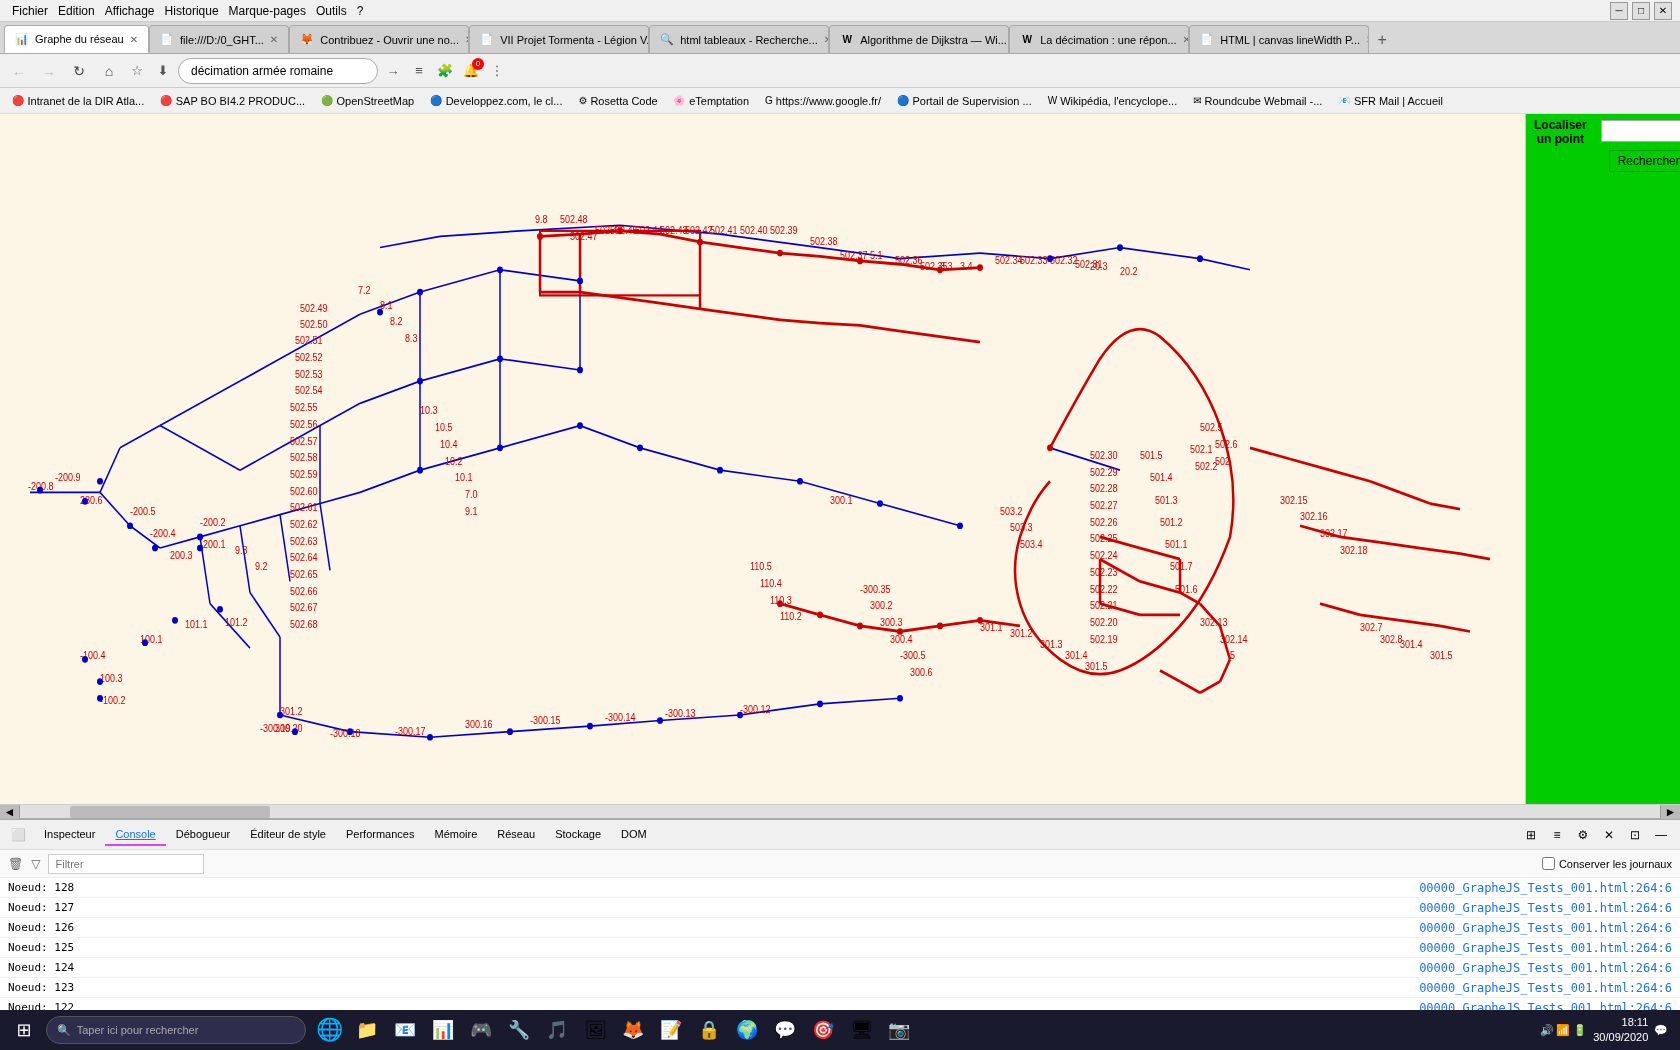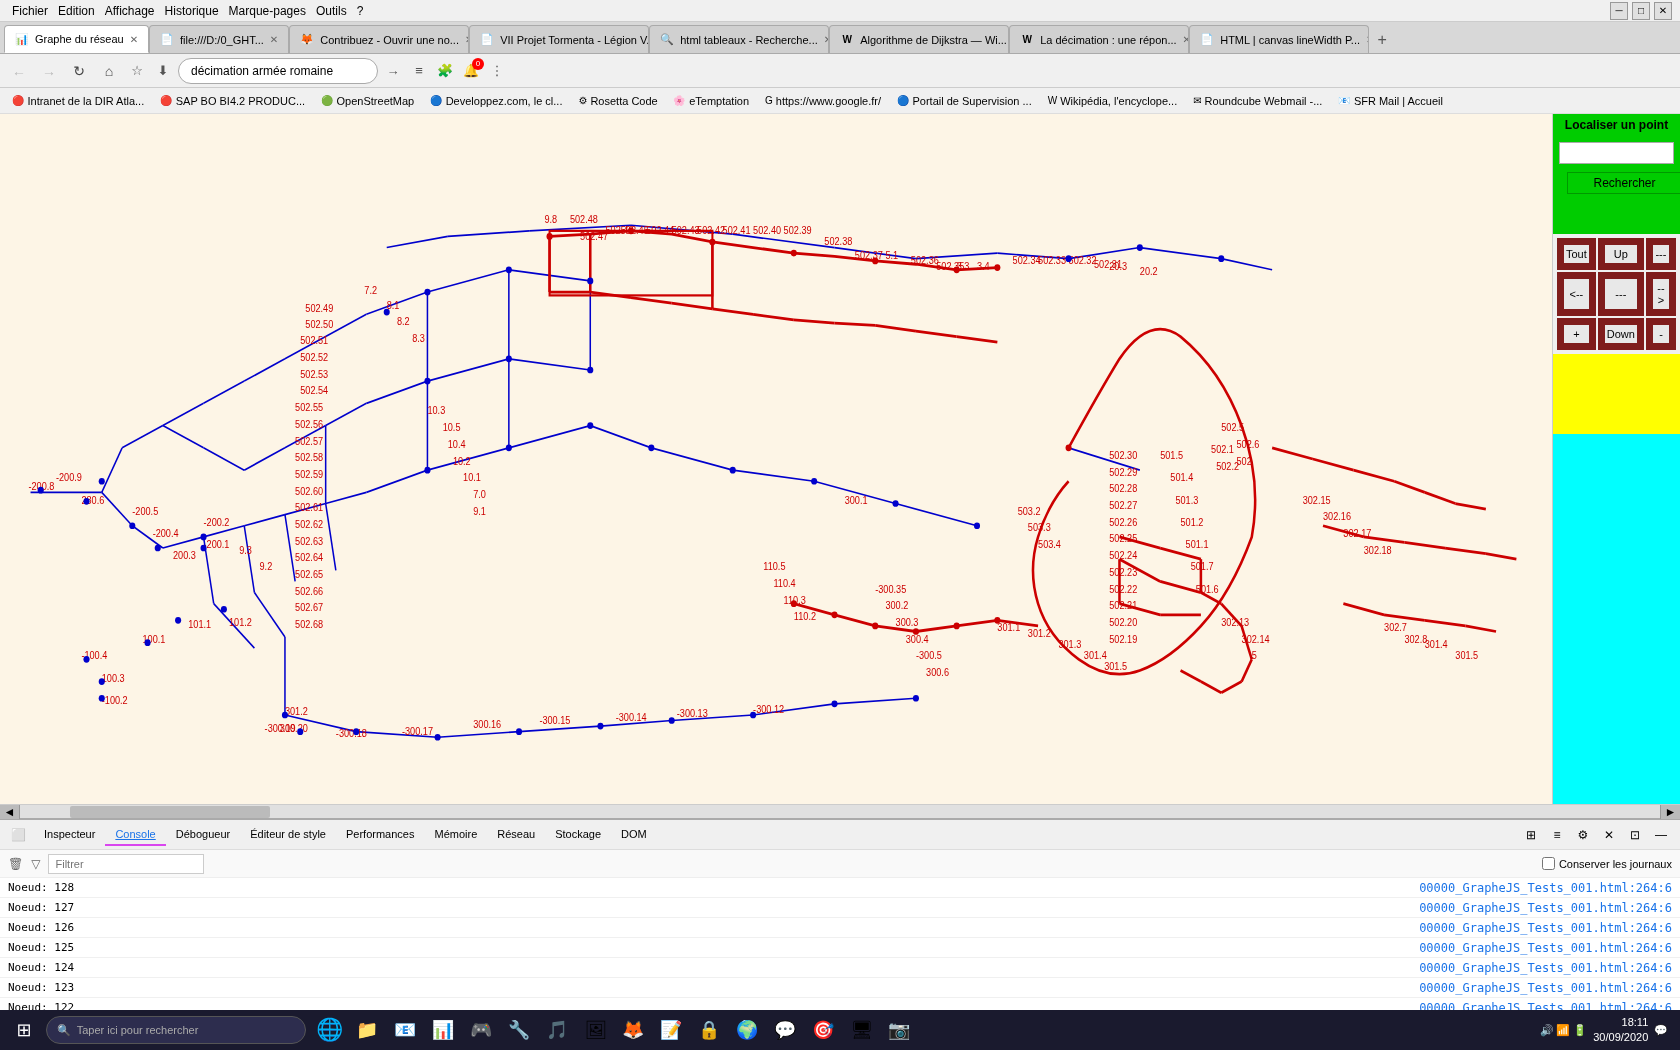--- a/index.html
+++ b/index.html
@@ -839,21 +839,21 @@
         <circle cx="780" cy="440" r="3"></circle>
         <circle cx="820" cy="450" r="3"></circle>
         <circle cx="860" cy="460" r="3"></circle>
         <circle cx="900" cy="465" r="3"></circle>
         <circle cx="940" cy="460" r="3"></circle>
         <circle cx="980" cy="455" r="3"></circle>
       </g>
     </svg>
   </div>
 
-  <div id="right-panel" style="display:flex;flex-direction:column;width:128px;background:#f0f0f0;border-left:1px solid #ccc;">
+  <div id="right-panel" style="display:flex;flex-direction:row;width:155px;background:#f0f0f0;border-left:1px solid #ccc;">
     <div class="panel-title">Localiser un point</div>
 
     <div style="background:#00cc00; padding: 6px;">
       <div style="background:#fff;height:22px;margin-bottom:4px;border:1px solid #aaa;"></div>
       <button class="search-btn" style="background:#00cc00;border:1px solid #009900;width:100%;cursor:pointer;font-size:12px;padding:3px 0;">Rechercher</button>
       <div style="height:30px;"></div>
     </div>
 
     <div class="nav-grid">
       <button>Tout</button>

